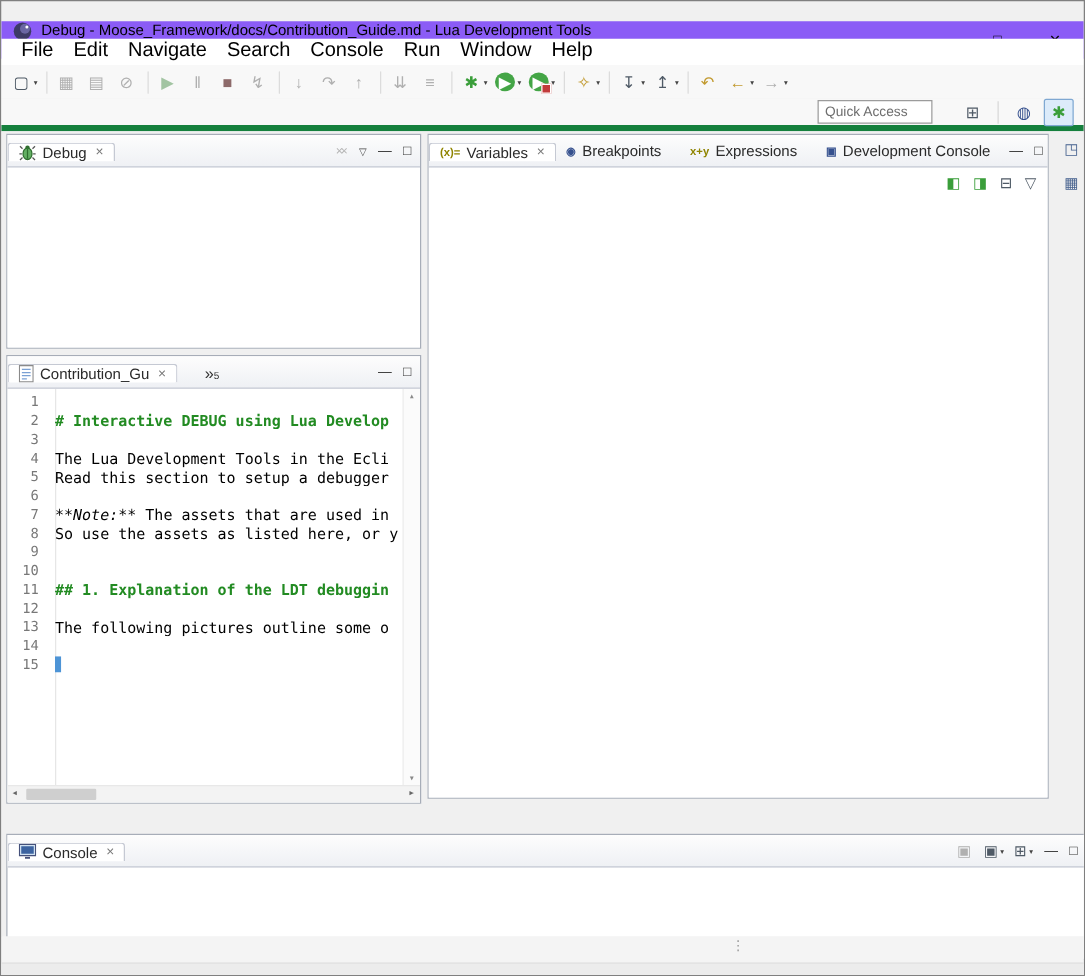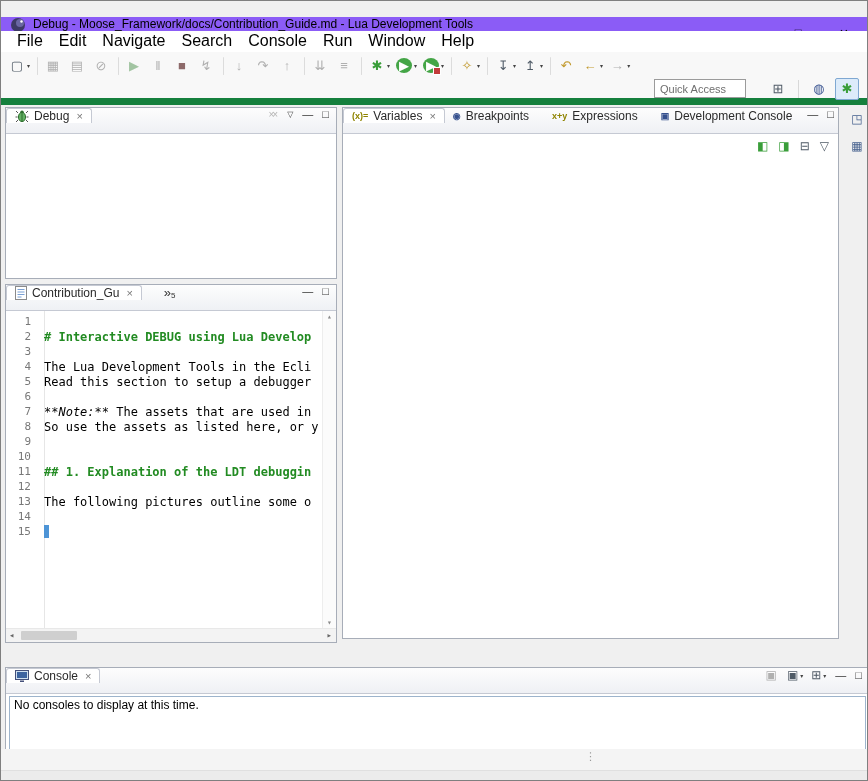--- a/index.html
+++ b/index.html
@@ -31,35 +31,35 @@
 .dimgreen{color:#a2c4a2}
 .dimred{color:#8d6a6a}
 .green{color:#3a9e3a}
 .yellow{color:#c29a2f}
 .blue{color:#35508e}
 .olive{color:#8f8400}
 .green-circle,.ext-circle{min-width:15px;width:15px;height:15px;border-radius:50%;background:#44a546;color:#fff;font-size:8px;line-height:15px;display:inline-block;text-align:center;position:relative}
 .ext-circle::after{content:"";position:absolute;right:-2px;bottom:-2px;width:6px;height:6px;background:#c23b3b;border:1px solid #fff}
 
 
-.persprow{position:absolute;top:78px;left:0;right:0;height:26px;background:#f8f8f8;border-bottom:7px solid #15803d;display:flex;align-items:center;justify-content:flex-end;padding-right:8px;gap:4px}
+.persprow{position:absolute;top:78px;left:0;right:0;height:26px;background:#f8f8f8;border-bottom:5px solid #15803d;display:flex;align-items:center;justify-content:flex-end;padding-right:8px;gap:4px}
 .quick-access{width:92px;height:19px;border:1px solid #9b9b9b;background:#fff;font-size:11px;color:#6e6e6e;display:flex;align-items:center;padding-left:5px;margin-right:16px}
 .persp-icon{width:24px;height:22px;display:flex;align-items:center;justify-content:center;font-size:13px}
 .persp-icon.psep{width:1px;height:18px;background:#d8d8d8;margin:0 4px}
 .persp-icon.active{background:#dcebfa;border:1px solid #7fa8d2;border-radius:2px}
 
 
 .main{position:absolute;top:104px;left:0;width:868px;height:644px;background:#f0f0f0}
 .panel{position:absolute;background:#fff;border:1px solid #a7adb8}
 .p-debug{left:4px;top:2px;width:332px;height:172px}
 .p-editor{left:4px;top:179px;width:332px;height:359px}
 .p-right{left:341px;top:2px;width:497px;height:532px}
 .p-console{left:4px;top:562px;width:865px;height:101px}
 
-.tabbar{position:relative;height:26px;display:flex;align-items:flex-start;background:linear-gradient(#fdfdfd,#eef0f4)}
+.tabbar{position:relative;height:26px;display:flex;align-items:center;background:linear-gradient(#fdfdfd,#eef0f4)}
 .tabbar::after{content:"";position:absolute;left:0;right:0;bottom:0;height:1px;background:#c5c9d3;z-index:1}
 .tabgroup{display:flex;align-items:stretch}
 .tab{position:relative;display:flex;align-items:center;gap:5px;padding:0 8px;font-size:12px;color:#2a2a2a;white-space:nowrap}
 .tab.active{background:#fff;border:1px solid #c5c9d3;border-bottom:none;border-radius:3px 3px 0 0;z-index:2}
 .tab-close{font-size:11px;color:#777;margin-left:2px}
 .tab-ic{font-size:9px;display:inline-flex;align-items:center;font-weight:bold}
 .bar-icons{margin-left:auto;display:flex;align-items:center;gap:9px;padding-right:7px;color:#444;font-size:12px;z-index:2}
 .mini,.maxi{font-size:11px;color:#333}
 .vmenu{font-size:8px;color:#444}
 .clearx{font-size:10px;color:#b5b5b5;letter-spacing:-2px;padding-right:2px}
@@ -487,23 +487,20 @@
               </span>
               <span class="citem">
                 <span class="g gray">⊞</span>
                 <span class="dd">▾</span>
               </span>
             </span>
           <span class="mini">—</span>
           <span class="maxi">□</span>
         </div>
       </div>
-      <div class="console-body">
-        <span>No consoles to display at this time.</span>
-      </div>
     </div>
 
     <div class="trim">
 
     <span class="trim-icon">◳</span>
         <span class="trim-icon">▦</span>
       </div>
 
   </div>
 

